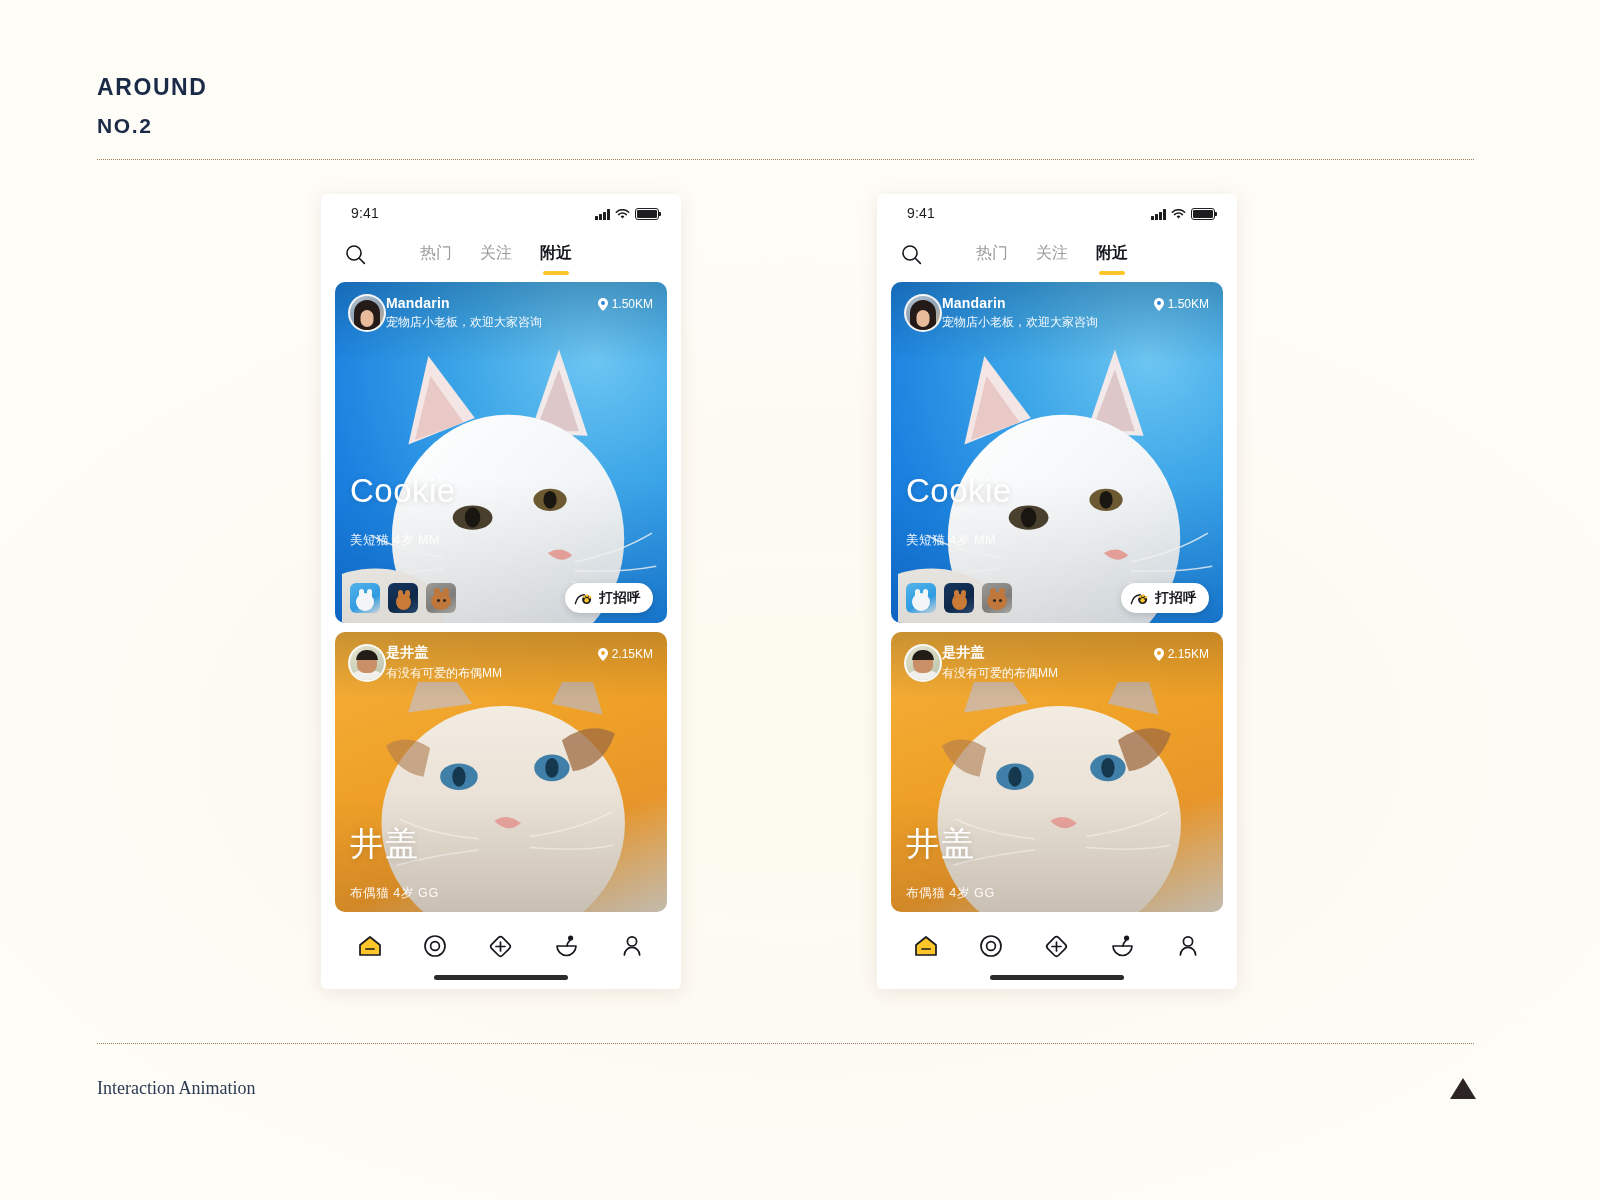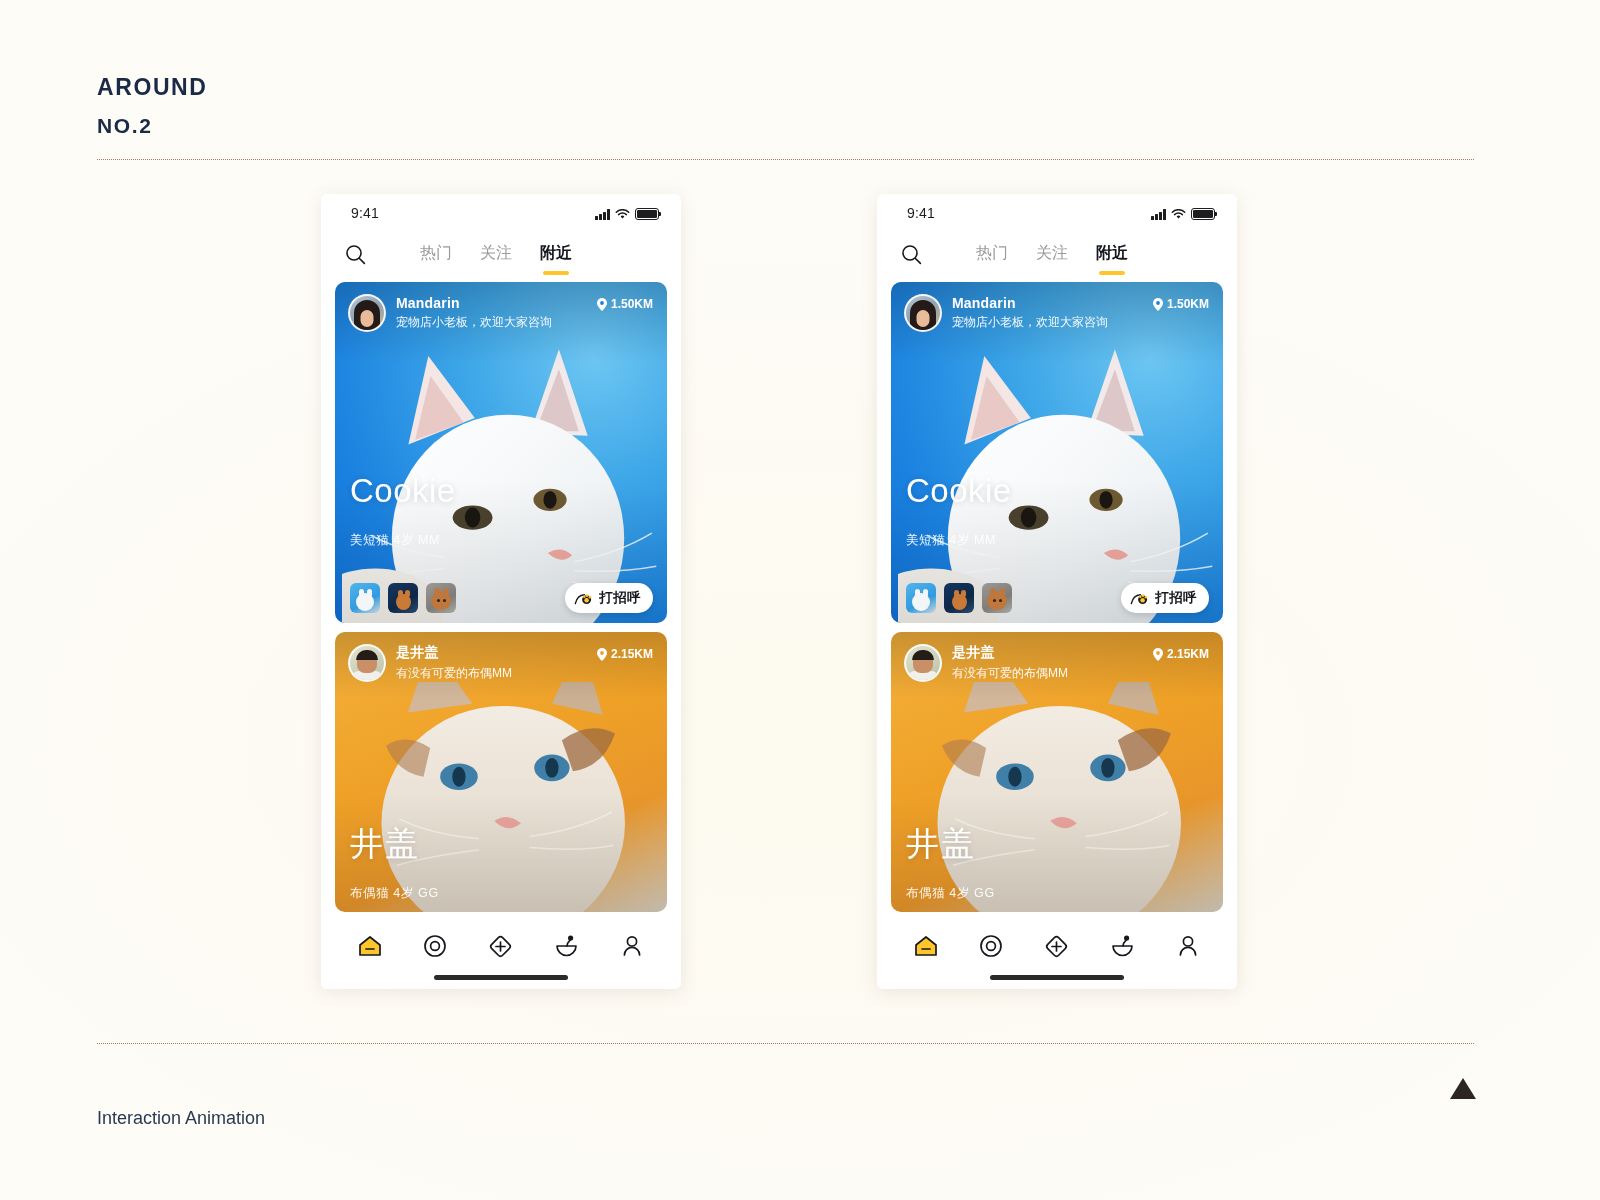--- a/index.html
+++ b/index.html
@@ -29,22 +29,22 @@
     position: absolute; left: 97px; top: 159px; width: 1377px; height: 0;
     border-top: 1.3px dotted #8a6a4e;
     opacity: .85;
   }
   .rule-bot {
     position: absolute; left: 97px; top: 1043px; width: 1377px; height: 0;
     border-top: 1.3px dotted #8a6a4e;
     opacity: .85;
   }
   .footer-label {
-    position: absolute; left: 97px; top: 1108px;
-    font-size: 18px; color: #2b3a53;
+    position: absolute; left: 97px; top: 1078px;
+    font-size: 18px; color: #2b3a53; font-family: Liberation Serif, serif;
   }
   .footer-tri {
     position: absolute; left: 1450px; top: 1078px;
     width: 0; height: 0;
     border-left: 13px solid transparent;
     border-right: 13px solid transparent;
     border-bottom: 21px solid #2c2523;
   }
 
   
@@ -157,26 +157,26 @@
   }
   .av2-head {
     bottom: 7px; width: 20px; height: 22px; background: #c98f66; border-radius: 10px 10px 8px 8px;
   }
   .av2-hair {
     bottom: 20px; width: 22px; height: 10px; background: #241c17; border-radius: 11px 11px 0 0;
   }
   .av2-body {
     bottom: 0; width: 32px; height: 9px; background: #f2f0ec; border-radius: 8px 8px 0 0;
   }
-  .head-text { margin-left: 10px; flex: 1; min-width: 0; }
+  .head-text { flex: 1; min-width: 0; }
   .head-name { font-size: 14px; font-weight: 700; color: #fff; letter-spacing: .2px; }
   .head-sub { font-size: 12px; color: rgba(255,255,255,.95); margin-top: 3px; }
   .head-dist {
     display: flex; align-items: center; gap: 4px;
-    font-size: 12px; font-weight: 700; color: #fff; align-self: flex-start; margin-top: 3px;
+    font-size: 12px; font-weight: 400; color: #fff; align-self: flex-start; margin-top: 3px;
   }
   .pin { width: 10px; height: 13px; flex: none; }
 
   .pet-block { position: absolute; left: 15px; }
   .pet-name {
     font-size: 33px; font-weight: 400; color: #fff; letter-spacing: .5px; line-height: 1;
     text-shadow: 0 1px 6px rgba(0,0,0,.16);
   }
   .pet-name.cjk { font-weight: 300; letter-spacing: 2px; }
   .pet-meta {

